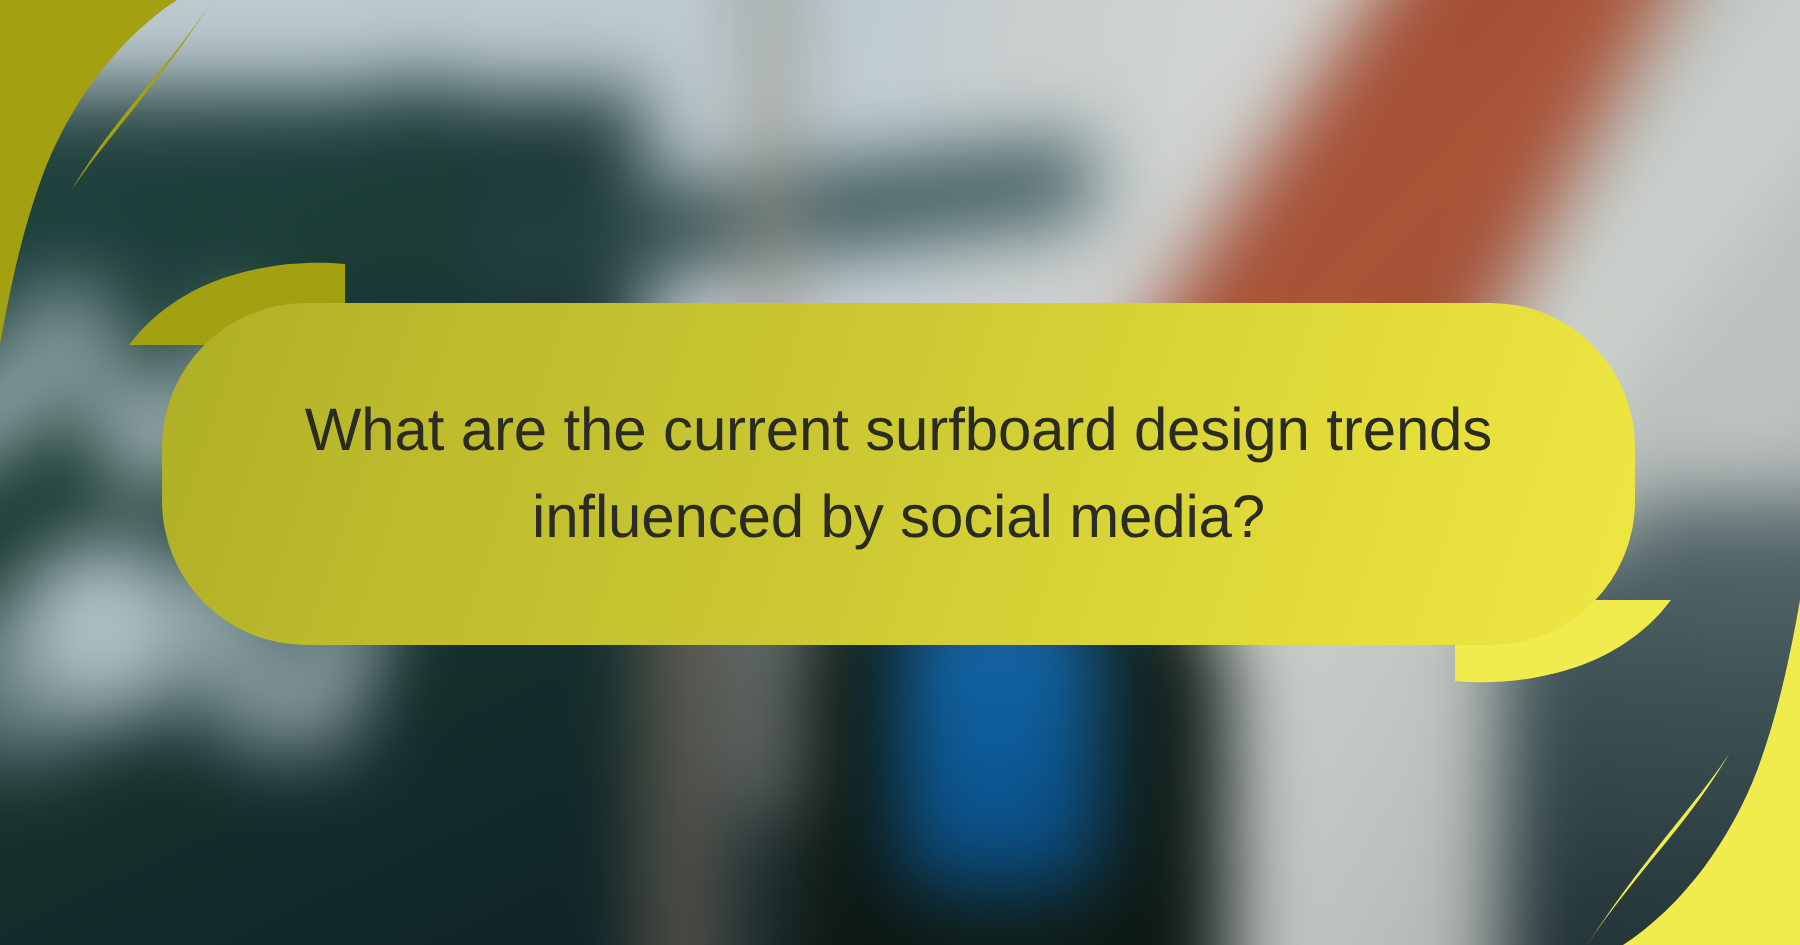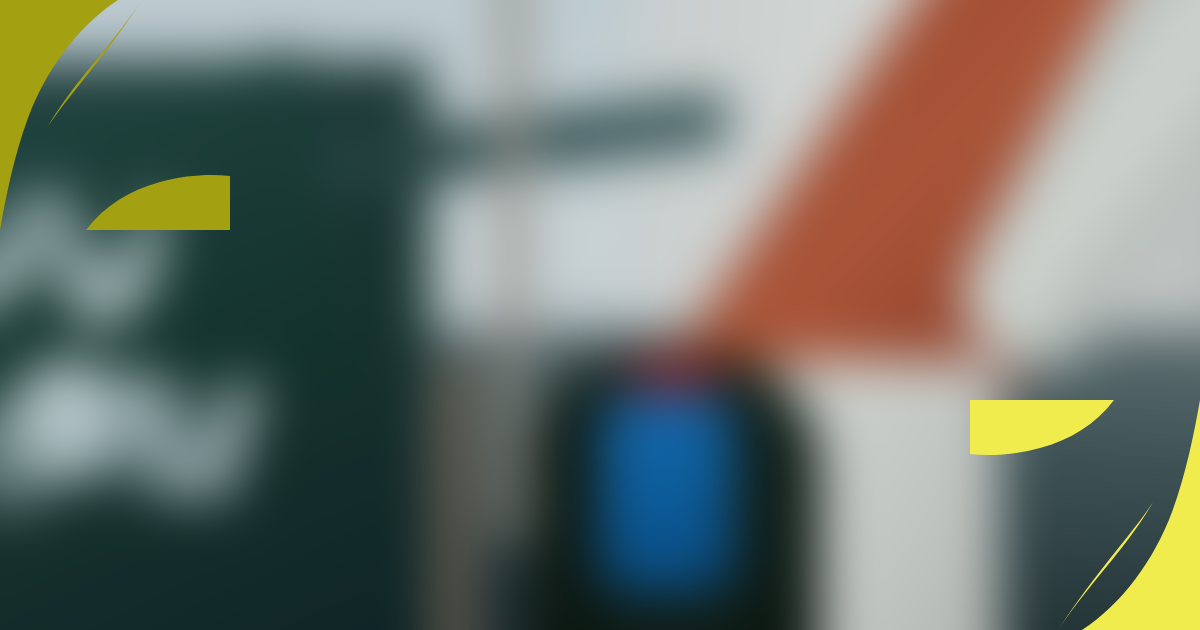--- a/index.html
+++ b/index.html
@@ -226,14 +226,18 @@
   <div class="corner-deco" id="deco-br">
     <svg viewBox="0 0 230 230" xmlns="http://www.w3.org/2000/svg">
       <path d="M0,0 L118,0 C78,26 46,70 28,118 C14,156 6,196 0,230 Z" fill="#F0EC4E"></path>
       <path d="M142,0 C120,34 96,64 72,94 C60,109 52,120 47,128
                C56,112 70,92 88,70 C106,48 126,24 142,0 Z" fill="#F0EC4E"></path>
       <path d="M86,230 C104,206 130,190 160,182 C186,175 210,174 230,176
                L230,230 Z" fill="#F0EC4E"></path>
     </svg>
   </div>
 
+  <div id="question-card">
+    <div id="question-text">What are the current surfboard design trends
+influenced by social media?</div>
+  </div>
 
 </div>
 
 </body></html>

